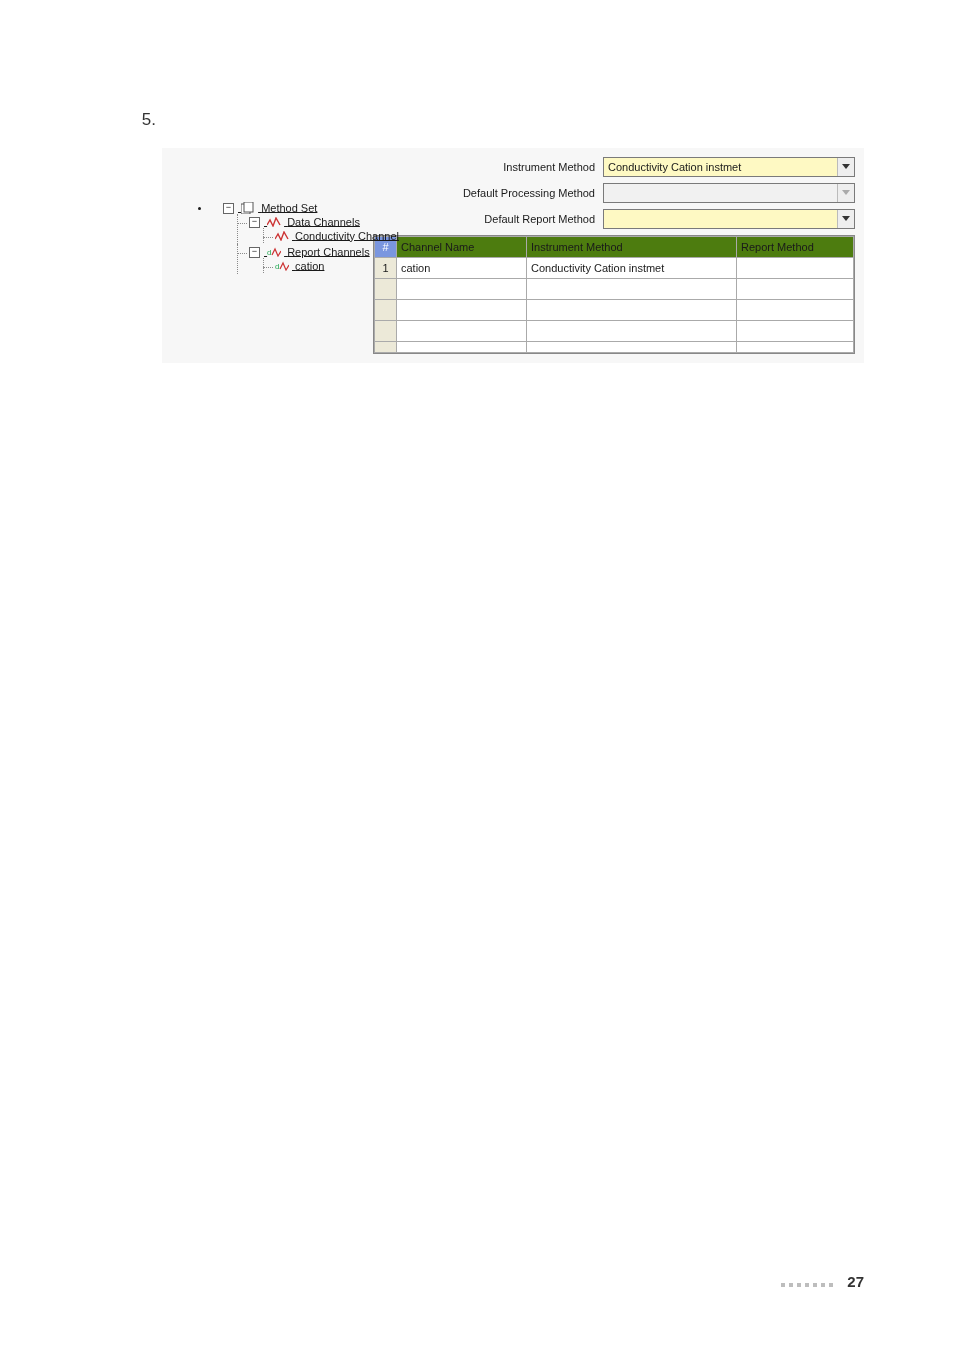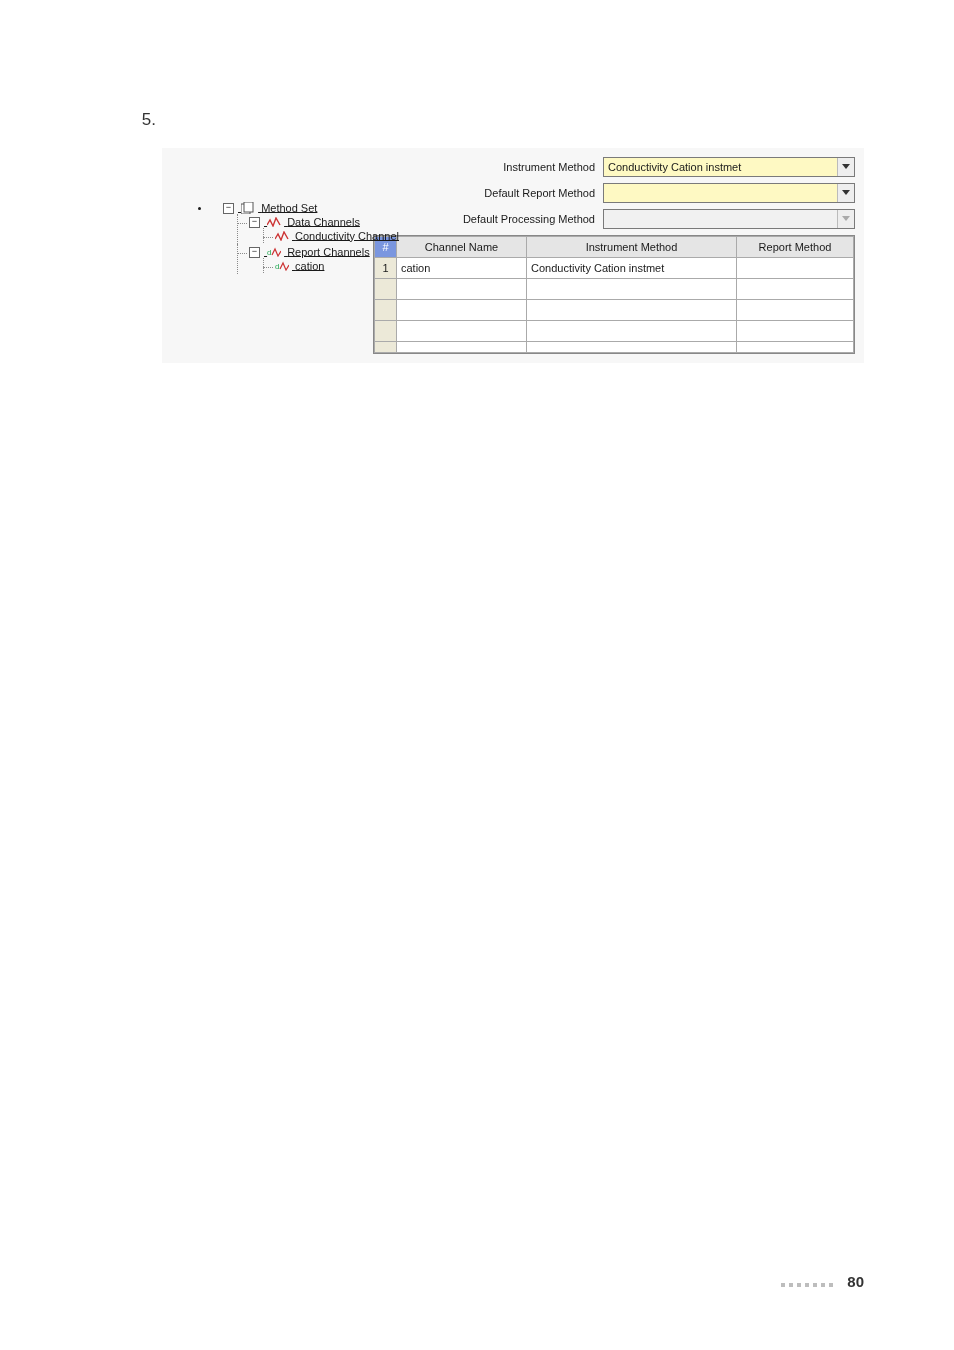--- a/index.html
+++ b/index.html
@@ -148,23 +148,22 @@
   table.data th, table.data td {
     border: 1px solid #aaa;
     font-size: 11px;
     padding: 2px 4px;
     height: 16px;
     text-align: left;
     overflow: hidden;
     white-space: nowrap;
   }
   table.data th {
-    background: #e5e5e5;
+    background: #4d7c0f;
     font-weight: normal;
-    text-align: center;
   }
   table.data th.rowhead, table.data td.rowhead {
     background: #ece9d8;
     text-align: center;
     width: 22px;
   }
   table.data th.rowhead.corner {
     background: #7a96df;
     color: #fff;
   }
@@ -268,43 +267,43 @@
           <span>Conductivity Cation instmet</span>
           <span class="combo-btn">
             <svg width="8" height="6">
                 <polygon points="0,0 8,0 4,5" fill="#333"></polygon>
               </svg>
           </span>
         </div>
       </div>
 
       <div class="form-row">
+        <label>Default Processing Method</label>
+        <div class="combobox disabled">
+          <span></span>
+          <span class="combo-btn">
+            <svg width="8" height="6">
+                <polygon points="0,0 8,0 4,5" fill="#aaa"></polygon>
+              </svg>
+          </span>
+        </div>
+      </div>
+
+      <div class="form-row">
         <label>Default Report Method</label>
         <div class="combobox">
           <span></span>
           <span class="combo-btn">
             <svg width="8" height="6">
                 <polygon points="0,0 8,0 4,5" fill="#333"></polygon>
               </svg>
           </span>
         </div>
       </div>
 
-      <div class="form-row">
-        <label>Default Processing Method</label>
-        <div class="combobox disabled">
-          <span></span>
-          <span class="combo-btn">
-            <svg width="8" height="6">
-                <polygon points="0,0 8,0 4,5" fill="#aaa"></polygon>
-              </svg>
-          </span>
-        </div>
-      </div>
-
       <div class="grid">
         <table class="data">
           <colgroup>
             <col class="rowhead">
               <col class="ch">
               <col class="pm">
               <col class="rm">
           </colgroup>
           <thead>
             <tr>
@@ -349,16 +348,16 @@
         </table>
       </div>
 
     </div>
   </div>
 
   <div class="page-footer">
     <span class="dots">
       <span></span><span></span><span></span><span></span><span></span><span></span><span></span>
     </span>
-    <span>80</span>
+    <span>27</span>
   </div>
 
 </div>
 
 </body></html>

